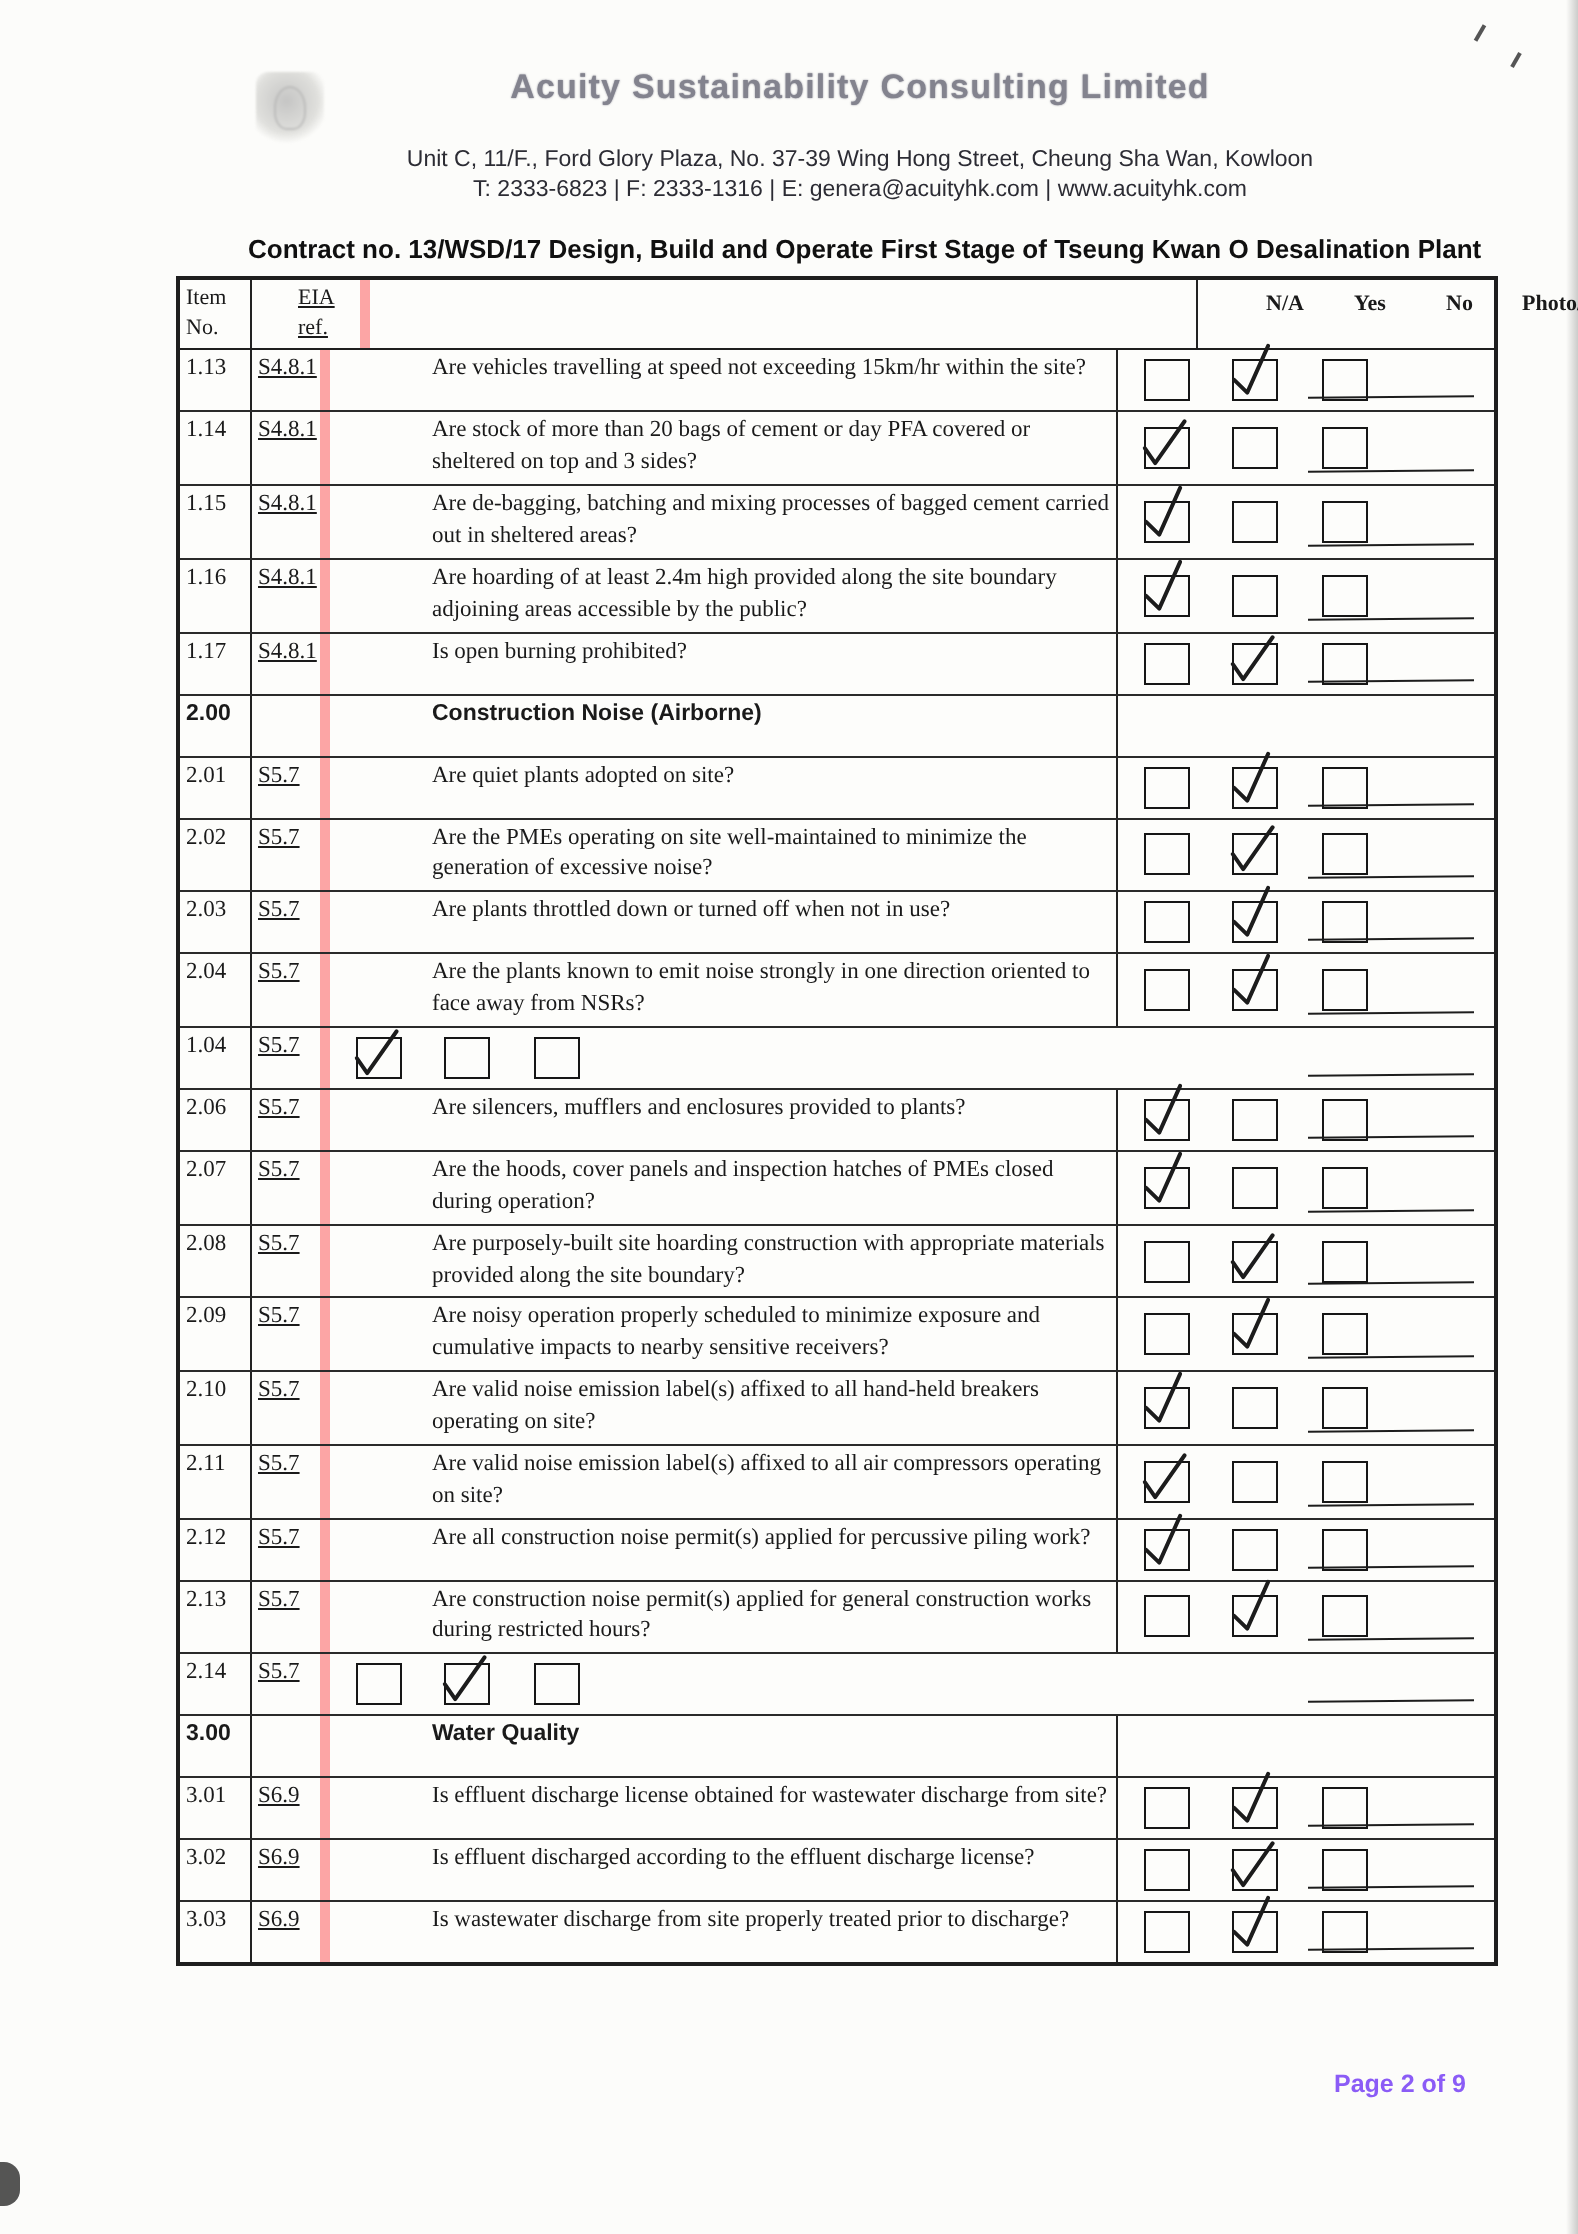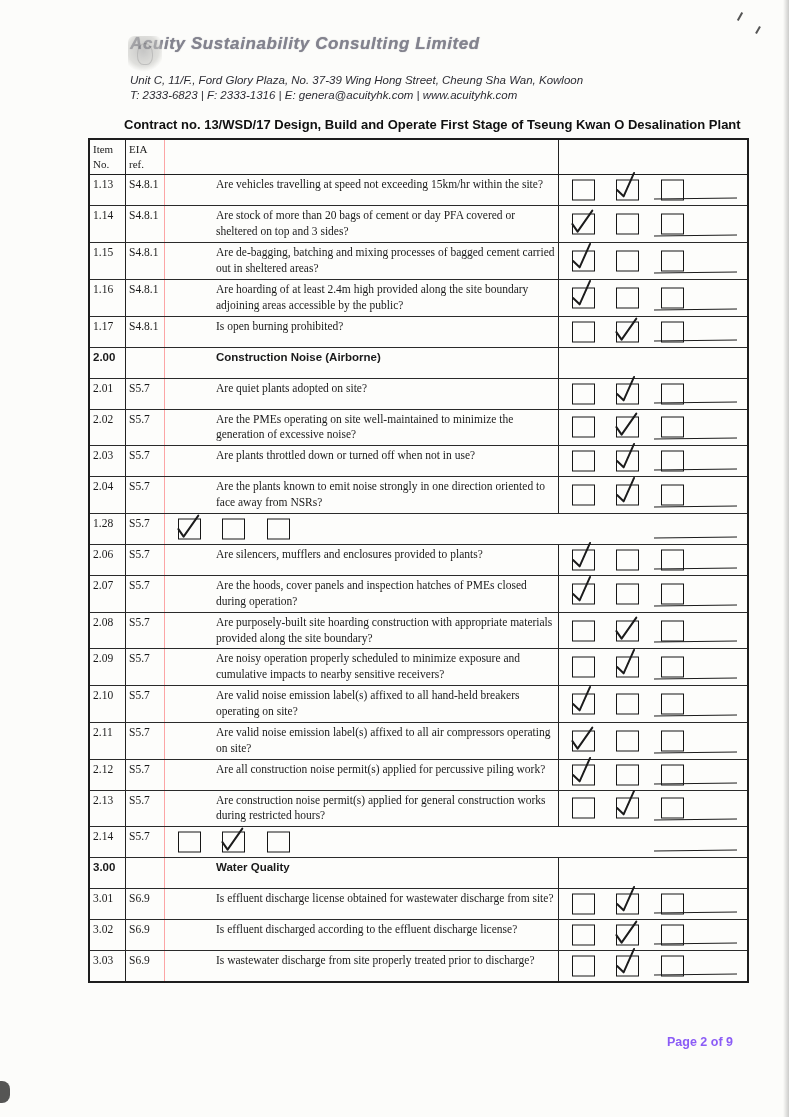--- a/index.html
+++ b/index.html
@@ -21,21 +21,21 @@
 
   
   .letterhead{position:relative;padding-top:34px;}
   .logo{
     position:absolute;left:128px;top:36px;width:34px;height:36px;
     background:radial-gradient(circle at 45% 40%, #9a9a9a 0%, #c9c9c5 55%, rgba(250,250,248,0) 75%);
     opacity:.55;border-radius:6px;
     filter:blur(.4px);
   }
   .logo::after{content:"";position:absolute;left:9px;top:7px;width:14px;height:20px;border:1.5px solid #777;border-radius:50% 50% 40% 40%;opacity:.7;}
-  .lh-text{margin-left:130px;width:600px;font-style:italic;}
+  .lh-text{margin-left:130px;width:600px;text-align:center;}
   .company{
     font-family:"Liberation Sans", sans-serif;
     font-size:17px;font-weight:bold;letter-spacing:.6px;
     color:#83838e;text-shadow:0 0 1px rgba(110,110,125,.8);
   }
   .address{font-family:"Liberation Sans", sans-serif;font-size:11.5px;color:#2c2c34;margin-top:20px;}
   .contact{font-family:"Liberation Sans", sans-serif;font-size:11.5px;color:#2c2c34;margin-top:3px;}
 
   
   .doc-title{
@@ -47,25 +47,25 @@
   
   .checklist{
     margin-left:88px;width:657px;
     border:2px solid #1e1e1e;
     background:#fdfdfb;
   }
   .trow{display:flex;border-bottom:1px solid #2a2a2a;min-height:30px;}
   .trow:last-child{border-bottom:none;}
   .tcell{padding:2px 3px;font-size:11.5px;line-height:1.38;box-sizing:border-box;}
   .c-item{width:36px;border-right:1px solid #222;}
-  .c-eia{width:39px;border-right:1px solid #fca5a5;}
+  .c-eia{width:39px;border-right:5px solid #fca5a5;text-decoration:underline;}
   .c-q{width:346px;border-right:1px solid #222;margin-left:48px;}
   .checks{position:relative;flex:1;padding:0;}
 
-  .thead .trow{border-bottom:1.5px solid #1e1e1e;min-height:33px;}
+  .thead .trow{border-bottom:1.5px solid #1e1e1e;min-height:33px;gap:20px;}
   .thead .tcell{font-size:11px;}
   .thead .hlabel{position:absolute;top:5px;font-weight:bold;font-size:11px;}
   .hl-na{left:14px;} .hl-yes{left:58px;} .hl-no{left:104px;} .hl-remarks{left:142px;}
 
   .section .c-q, .section .c-item{font-family:"Liberation Sans", sans-serif;font-weight:bold;font-size:11.5px;}
 
   .box{
     position:absolute;top:50%;transform:translateY(-50%);
     width:21px;height:19px;border:1.7px solid #161616;background:transparent;
   }
@@ -110,20 +110,26 @@
   </div>
 
   <div class="doc-title">Contract no. 13/WSD/17 Design, Build and Operate First Stage of Tseung Kwan O Desalination Plant</div>
 
   <div class="checklist">
     <div class="thead">
       <div class="trow">
         <div class="tcell c-item">Item No.</div>
         <div class="tcell c-eia">EIA ref.</div>
         <div class="tcell c-q"></div>
+        <div class="tcell checks">
+          <span class="hlabel hl-na">N/A</span>
+          <span class="hlabel hl-yes">Yes</span>
+          <span class="hlabel hl-no">No</span>
+          <span class="hlabel hl-remarks">Photo/Remarks</span>
+        </div>
       </div>
     </div>
     <div id="tbody">
         <div class="trow">
           <div class="tcell c-item">1.13</div>
           <div class="tcell c-eia">S4.8.1</div>
           <div class="tcell c-q">Are vehicles travelling at speed not exceeding 15km/hr within the site?</div>
           <div class="tcell checks">
             <div class="box box-na"></div>
             <div class="box box-yes"></div>
@@ -246,21 +252,21 @@
             <div class="box box-na"></div>
             <div class="box box-yes"></div>
             <div class="box box-no"></div>
             <div class="tick tick-yes"><svg viewBox="0 0 24 26">
                 <path d="M4 16 L9 22 L20 3" fill="none" stroke="#1c1c1c" stroke-width="1.7" stroke-linecap="round" stroke-linejoin="round"></path>
               </svg></div>
             <div class="remark-line"></div>
           </div>
         </div>
         <div class="trow">
-          <div class="tcell c-item">1.28</div>
+          <div class="tcell c-item">1.04</div>
           <div class="tcell c-eia">S5.7</div>
           <div class="tcell checks">
             <div class="box box-na"></div>
             <div class="box box-yes"></div>
             <div class="box box-no"></div>
             <div class="tick tick-na alt"><svg viewBox="0 0 24 26">
                 <path d="M4 16 L9 22 L20 3" fill="none" stroke="#1c1c1c" stroke-width="1.7" stroke-linecap="round" stroke-linejoin="round"></path>
               </svg></div>
             <div class="remark-line"></div>
           </div>

